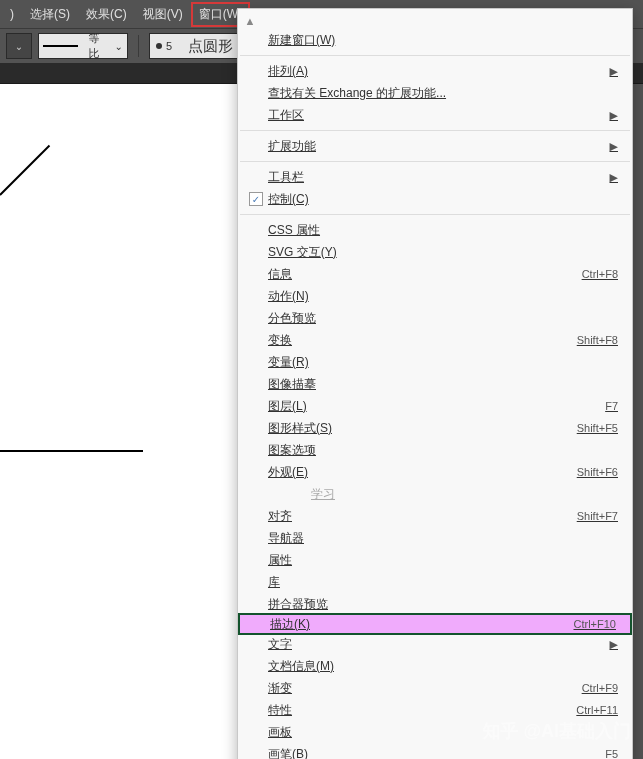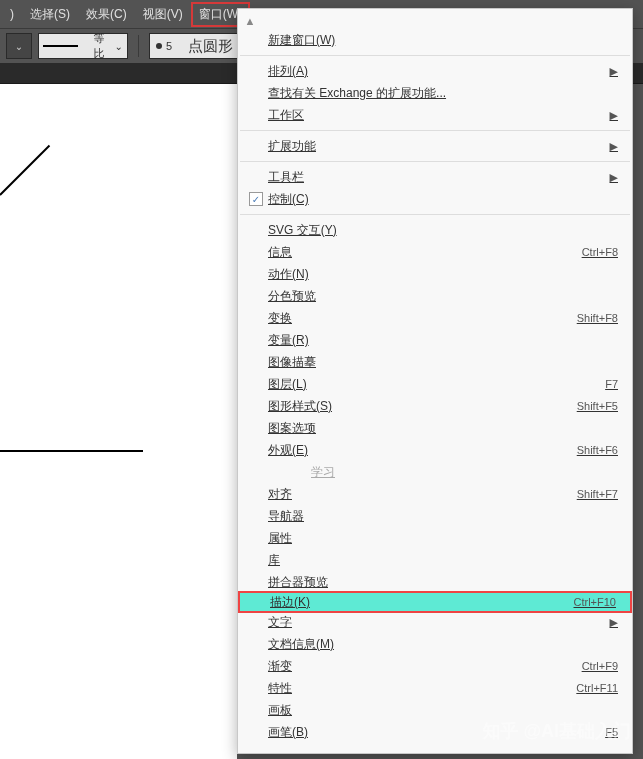--- a/index.html
+++ b/index.html
@@ -4,41 +4,41 @@
   <style>
     * { margin: 0; padding: 0; box-sizing: border-box; font-family: "Microsoft YaHei", Arial, sans-serif; }
     body { width: 643px; height: 759px; background: #535353; overflow: hidden; position: relative; }
     
     .menu-bar { background: #535353; height: 28px; display: flex; align-items: center; padding: 0 2px; }
     .menu-item { color: #e0e0e0; font-size: 12px; padding: 4px 8px; cursor: pointer; }
     .menu-item.highlighted { border: 2px solid #d63939; padding: 2px 6px; }
     
     .toolbar { background: #535353; height: 36px; display: flex; align-items: center; padding: 0 6px; border-top: 1px solid #3a3a3a; border-bottom: 1px solid #2a2a2a; gap: 6px; }
     .tool-dropdown { width: 26px; height: 26px; background: #454545; border: 1px solid #2a2a2a; display: flex; align-items: center; justify-content: center; }
-    .stroke-preview { width: 90px; height: 26px; background: #e8e8e8; border: 1px solid #2a2a2a; display: flex; align-items: center; padding: 0 4px; gap: 10px; text-align: right; }
+    .stroke-preview { width: 90px; height: 26px; background: #e8e8e8; border: 1px solid #2a2a2a; display: flex; align-items: center; padding: 0 4px; gap: 10px; }
     .stroke-line { width: 48px; height: 2px; background: #000; }
     .stroke-label { font-size: 11px; color: #333; }
     .chev { font-size: 10px; color: #333; }
     .divider { width: 1px; height: 22px; background: #3a3a3a; margin: 0 4px; }
     .point-group { display: flex; align-items: center; gap: 4px; background: #e8e8e8; height: 26px; padding: 0 6px; border: 1px solid #2a2a2a; }
     .point-dot { width: 6px; height: 6px; border-radius: 50%; background: #333; }
     .point-num { font-size: 11px; color: #333; width: 18px; }
     .point-label { font-size: 15px; color: #333; }
     
     .tab-area { background: #2a2a2a; height: 20px; border-bottom: 1px solid #1a1a1a; }
     
     .canvas { background: #fff; position: absolute; top: 84px; left: 0; width: 237px; height: 675px; }
     .canvas-line1 { position: absolute; top: 110px; left: 0; width: 70px; height: 2px; background: #000; transform: rotate(-45deg); transform-origin: left center; }
     .canvas-line2 { position: absolute; top: 366px; left: 0; width: 143px; height: 2px; background: #000; }
     
     .dropdown { position: absolute; top: 8px; left: 237px; width: 396px; background: #f8f8f8; border: 1px solid #c8c8c8; box-shadow: 0 4px 14px rgba(0,0,0,0.3); padding: 4px 0 10px 0; }
     .dd-arrow { width: 24px; text-align: center; color: #888; font-size: 11px; padding: 2px 0; }
     .dd-item { display: flex; align-items: center; height: 22px; font-size: 12px; color: #333; cursor: default; padding: 0 14px 0 0; text-decoration: underline; }
     .dd-item.disabled { color: #aaa; padding-left: 43px; }
-    .dd-item.highlighted { border: 2px solid #ef4444; margin: -2px 0; position: relative; z-index: 1; background: #5eead4; }
+    .dd-item.highlighted { border: 2px solid #14532d; margin: -2px 0; position: relative; z-index: 1; background: #f0abfc; }
     .dd-check { width: 30px; text-align: center; color: #4a7cb8; font-size: 12px; }
     .dd-label { flex: 1; }
     .dd-shortcut { font-size: 11px; color: #555; margin-left: 12px; }
     .dd-arrow-r { font-size: 11px; color: #555; }
     .dd-sep { height: 1px; background: #ddd; margin: 4px 2px; }
     .checkbox-square { width: 14px; height: 14px; border: 1px solid #999; display: inline-flex; align-items: center; justify-content: center; font-size: 10px; color: #4a7cb8; background: #fff; margin-left: 6px; }
     
     .watermark { position: absolute; bottom: 16px; right: 12px; color: rgba(255,255,255,0.45); font-size: 18px; font-weight: bold; pointer-events: none; }
   </style>
 </head>
@@ -110,20 +110,24 @@
         <span class="dd-label">工具栏</span>
         <span class="dd-arrow-r">▶</span>
       </div>
       <div class="dd-item">
         <span class="dd-check"><span class="checkbox-square">✓</span></span>
         <span class="dd-label">控制(C)</span>
       </div>
       <div class="dd-sep"></div>
       <div class="dd-item">
         <span class="dd-check"></span>
+        <span class="dd-label">CSS 属性</span>
+      </div>
+      <div class="dd-item">
+        <span class="dd-check"></span>
         <span class="dd-label">SVG 交互(Y)</span>
       </div>
       <div class="dd-item">
         <span class="dd-check"></span>
         <span class="dd-label">信息</span>
         <span class="dd-shortcut">Ctrl+F8</span>
       </div>
       <div class="dd-item">
         <span class="dd-check"></span>
         <span class="dd-label">动作(N)</span>

